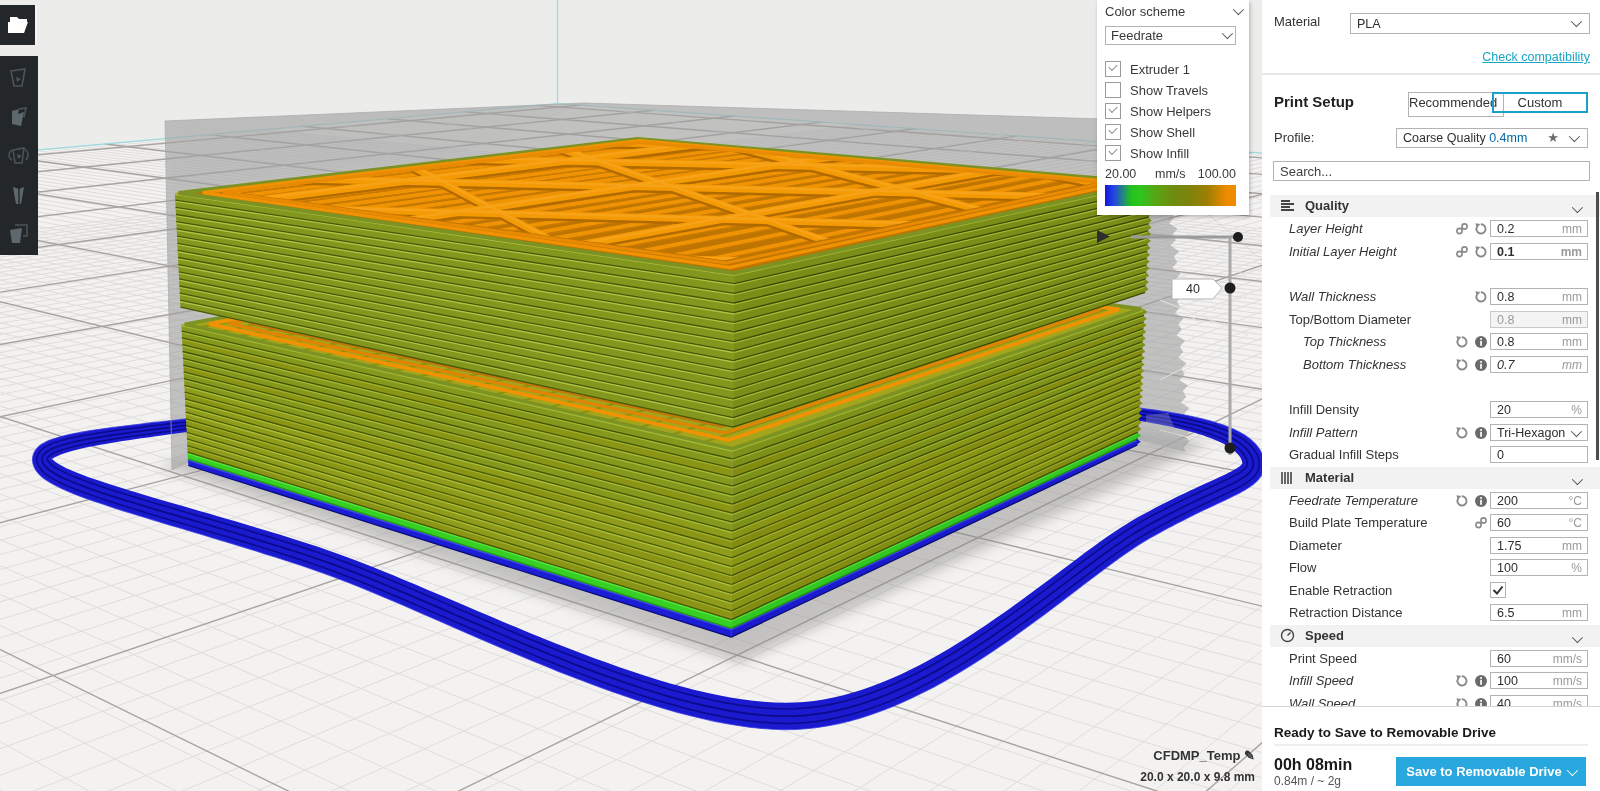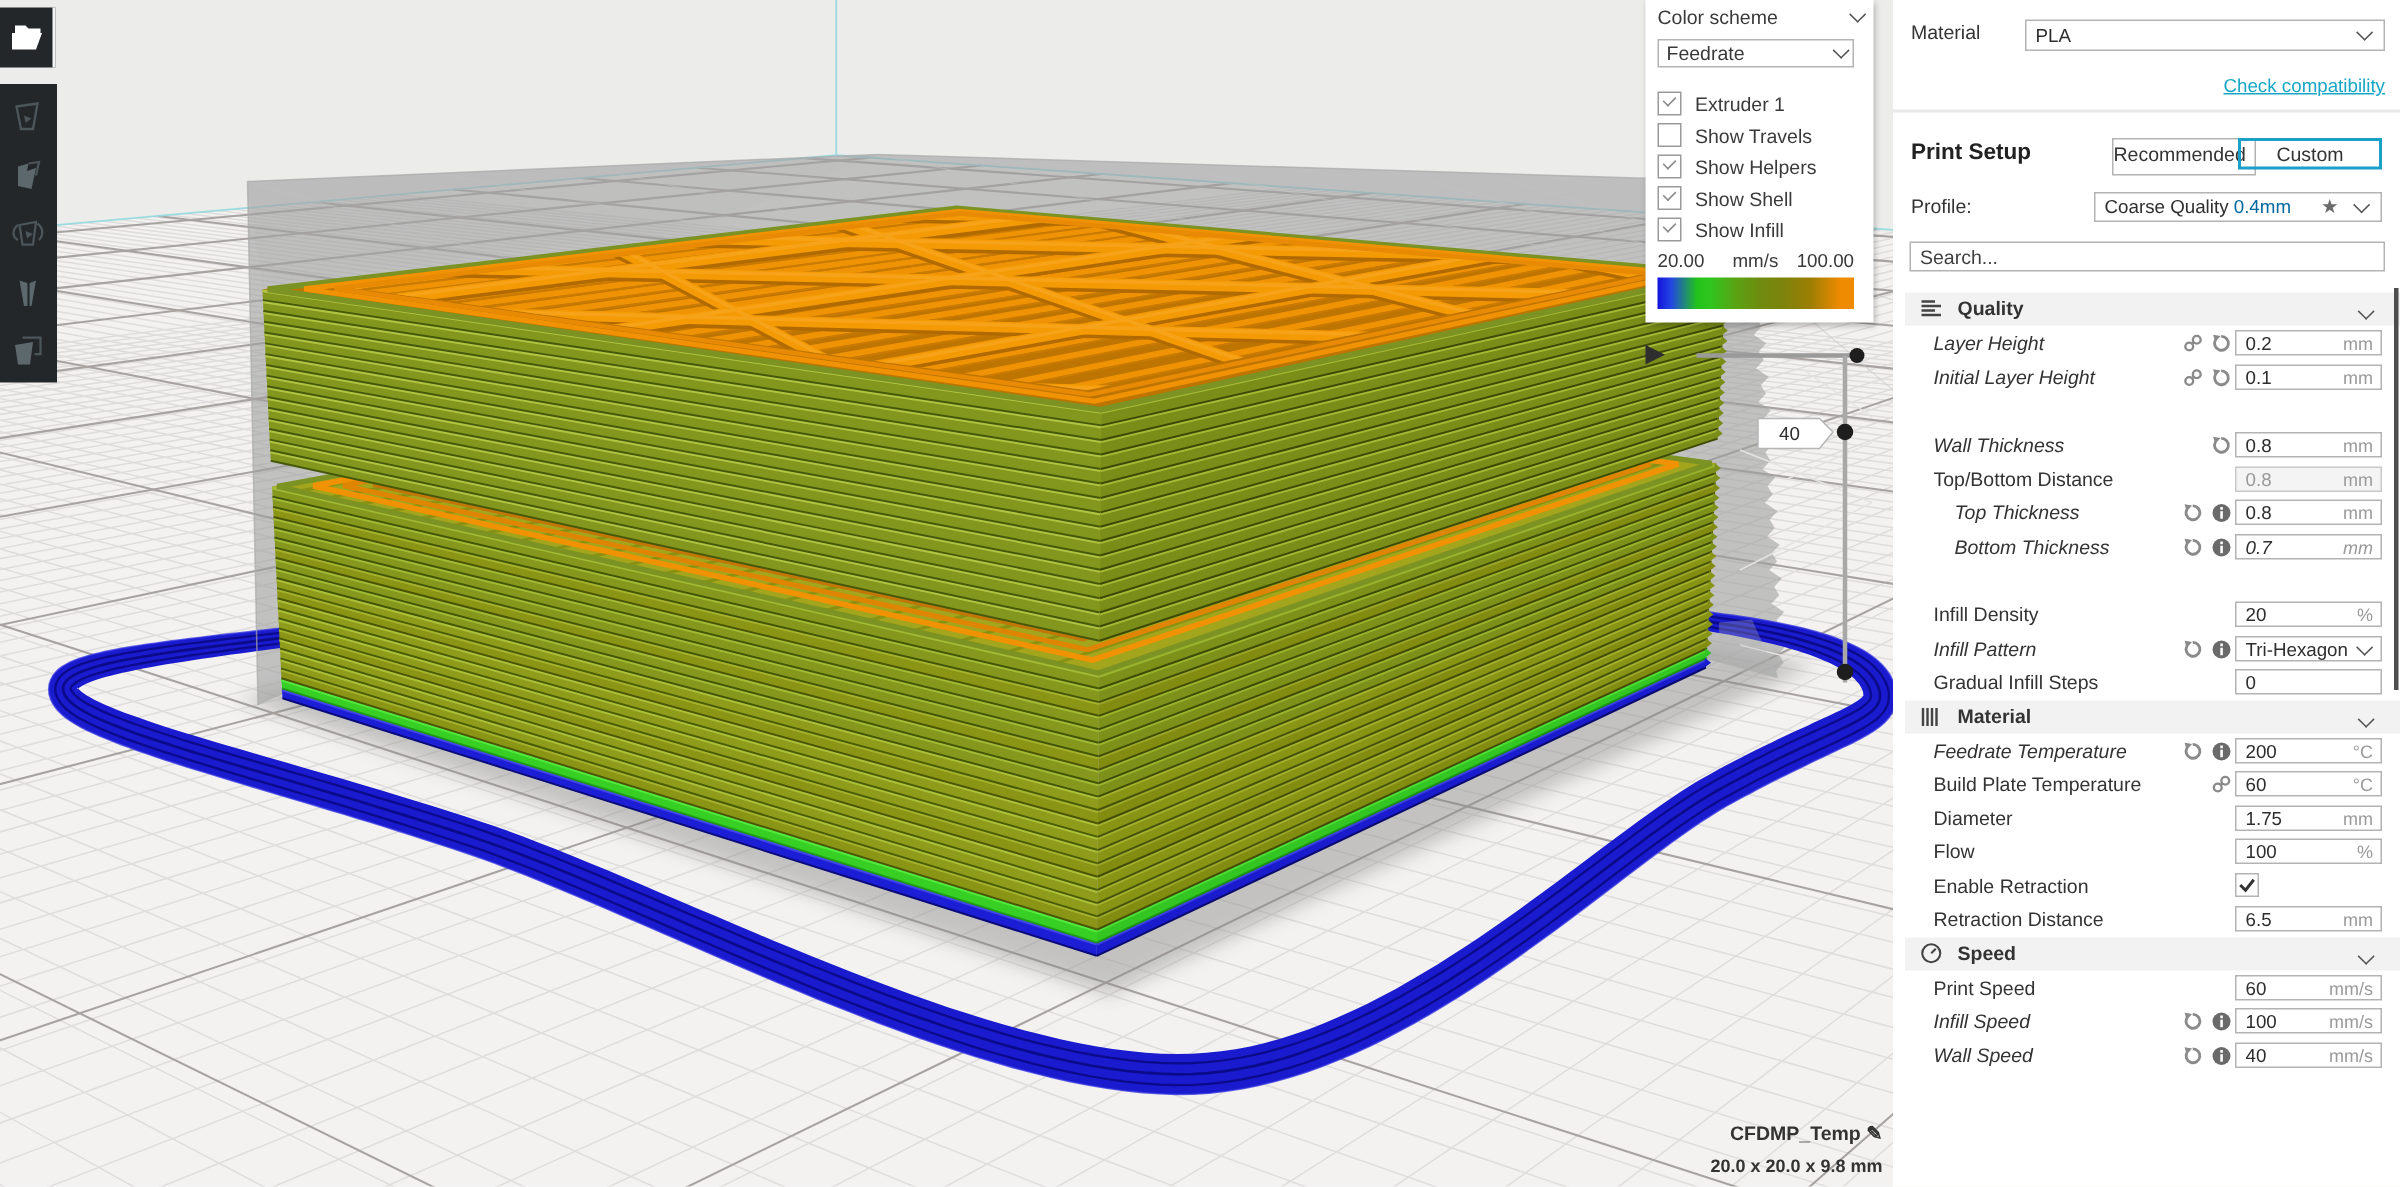--- a/index.html
+++ b/index.html
@@ -843,34 +843,34 @@
       <div class="set it" style="left:27px;top:244px">Initial Layer Height</div>
       <span class="icn" style="left:193px;top:245px"><svg width="14" height="14" viewBox="0 0 14 14">
           <circle cx="4.5" cy="9" r="2.6" fill="none" stroke="#8a8a8a" stroke-width="1.6"></circle>
           <circle cx="9.5" cy="4.5" r="2.6" fill="none" stroke="#8a8a8a" stroke-width="1.6"></circle>
           <path d="M6 7.5 L8 6" stroke="#8a8a8a" stroke-width="1.6"></path>
         </svg></span>
       <span class="icn" style="left:212px;top:245px"><svg width="14" height="14" viewBox="0 0 14 14">
           <path d="M3.0 4.6 A4.6 4.6 0 1 0 6.8 2.3" fill="none" stroke="#8a8a8a" stroke-width="1.9"></path>
           <path d="M1.4 1.2 L6.4 2.0 L2.8 6.0 Z" fill="#8a8a8a"></path>
         </svg></span>
-      <div class="inputbox" style="left:228px;top:243px;width:98px;height:17px;">
+      <div class="inputbox" style="left:228px;top:243px;width:98px;height:17px;font-weight:bold;">
         <span class="val" style="top:1px">0.1</span>
         <span class="unit" style="top:1px">mm</span>
       </div>
       <div class="set it" style="left:27px;top:289px">Wall Thickness</div>
       <span class="icn" style="left:212px;top:290px"><svg width="14" height="14" viewBox="0 0 14 14">
           <path d="M3.0 4.6 A4.6 4.6 0 1 0 6.8 2.3" fill="none" stroke="#8a8a8a" stroke-width="1.9"></path>
           <path d="M1.4 1.2 L6.4 2.0 L2.8 6.0 Z" fill="#8a8a8a"></path>
         </svg></span>
       <div class="inputbox" style="left:228px;top:288px;width:98px;height:17px;">
         <span class="val" style="top:1px">0.8</span>
         <span class="unit" style="top:1px">mm</span>
       </div>
-      <div class="set" style="left:27px;top:312px">Top/Bottom Distance</div>
+      <div class="set" style="left:27px;top:312px">Top/Bottom Diameter</div>
       <div class="inputbox" style="left:228px;top:311px;width:98px;height:17px;background:#f4f4f4;color:#9a9a9a;border-color:#c9c9c9;">
         <span class="val" style="top:1px;color:#9a9a9a">0.8</span>
         <span class="unit" style="top:1px">mm</span>
       </div>
       <div class="set it" style="left:41px;top:334px">Top Thickness</div>
       <span class="icn" style="left:193px;top:335px"><svg width="14" height="14" viewBox="0 0 14 14">
           <path d="M3.0 4.6 A4.6 4.6 0 1 0 6.8 2.3" fill="none" stroke="#8a8a8a" stroke-width="1.9"></path>
           <path d="M1.4 1.2 L6.4 2.0 L2.8 6.0 Z" fill="#8a8a8a"></path>
         </svg></span>
       <span class="icn" style="left:212px;top:335px"><svg width="14" height="14" viewBox="0 0 14 14">
@@ -1004,14 +1004,21 @@
         </svg></span>
       <span class="icn" style="left:212px;top:697px"><svg width="14" height="14" viewBox="0 0 14 14">
           <circle cx="7" cy="7" r="6" fill="#6a6a6a"></circle>
           <rect x="6.2" y="5.8" width="1.7" height="5" fill="#fff"></rect>
           <rect x="6.2" y="3" width="1.7" height="1.8" fill="#fff"></rect>
         </svg></span>
       <div class="inputbox" style="left:228px;top:695px;width:98px;height:17px;">
         <span class="val" style="top:1px">40</span>
         <span class="unit" style="top:1px">mm/s</span>
       </div>
+      <div id="bottombar">
+<div class="lbl" style="left:12px;top:18px;font-weight:bold;font-size:13.5px;color:#1a1a1a">Ready to Save to Removable Drive</div>
+<div class="abs" style="left:12px;top:37px;width:314px;height:2px;background:#eee"></div>
+<div class="lbl" style="left:12px;top:49px;font-weight:bold;font-size:16px;color:#1a1a1a">00h 08min</div>
+<div class="lbl" style="left:12px;top:67px;font-size:12px;color:#555">0.84m / ~ 2g</div>
+<div id="savebtn"><span style="display:inline-block;padding-right:14px">Save to Removable Drive</span><span class="chev" style="border-color:#fff;position:absolute;right:11px;top:11px"></span></div>
+</div>
       <div id="scrollbar"></div>
     </div>
 </div>
 </body></html>

